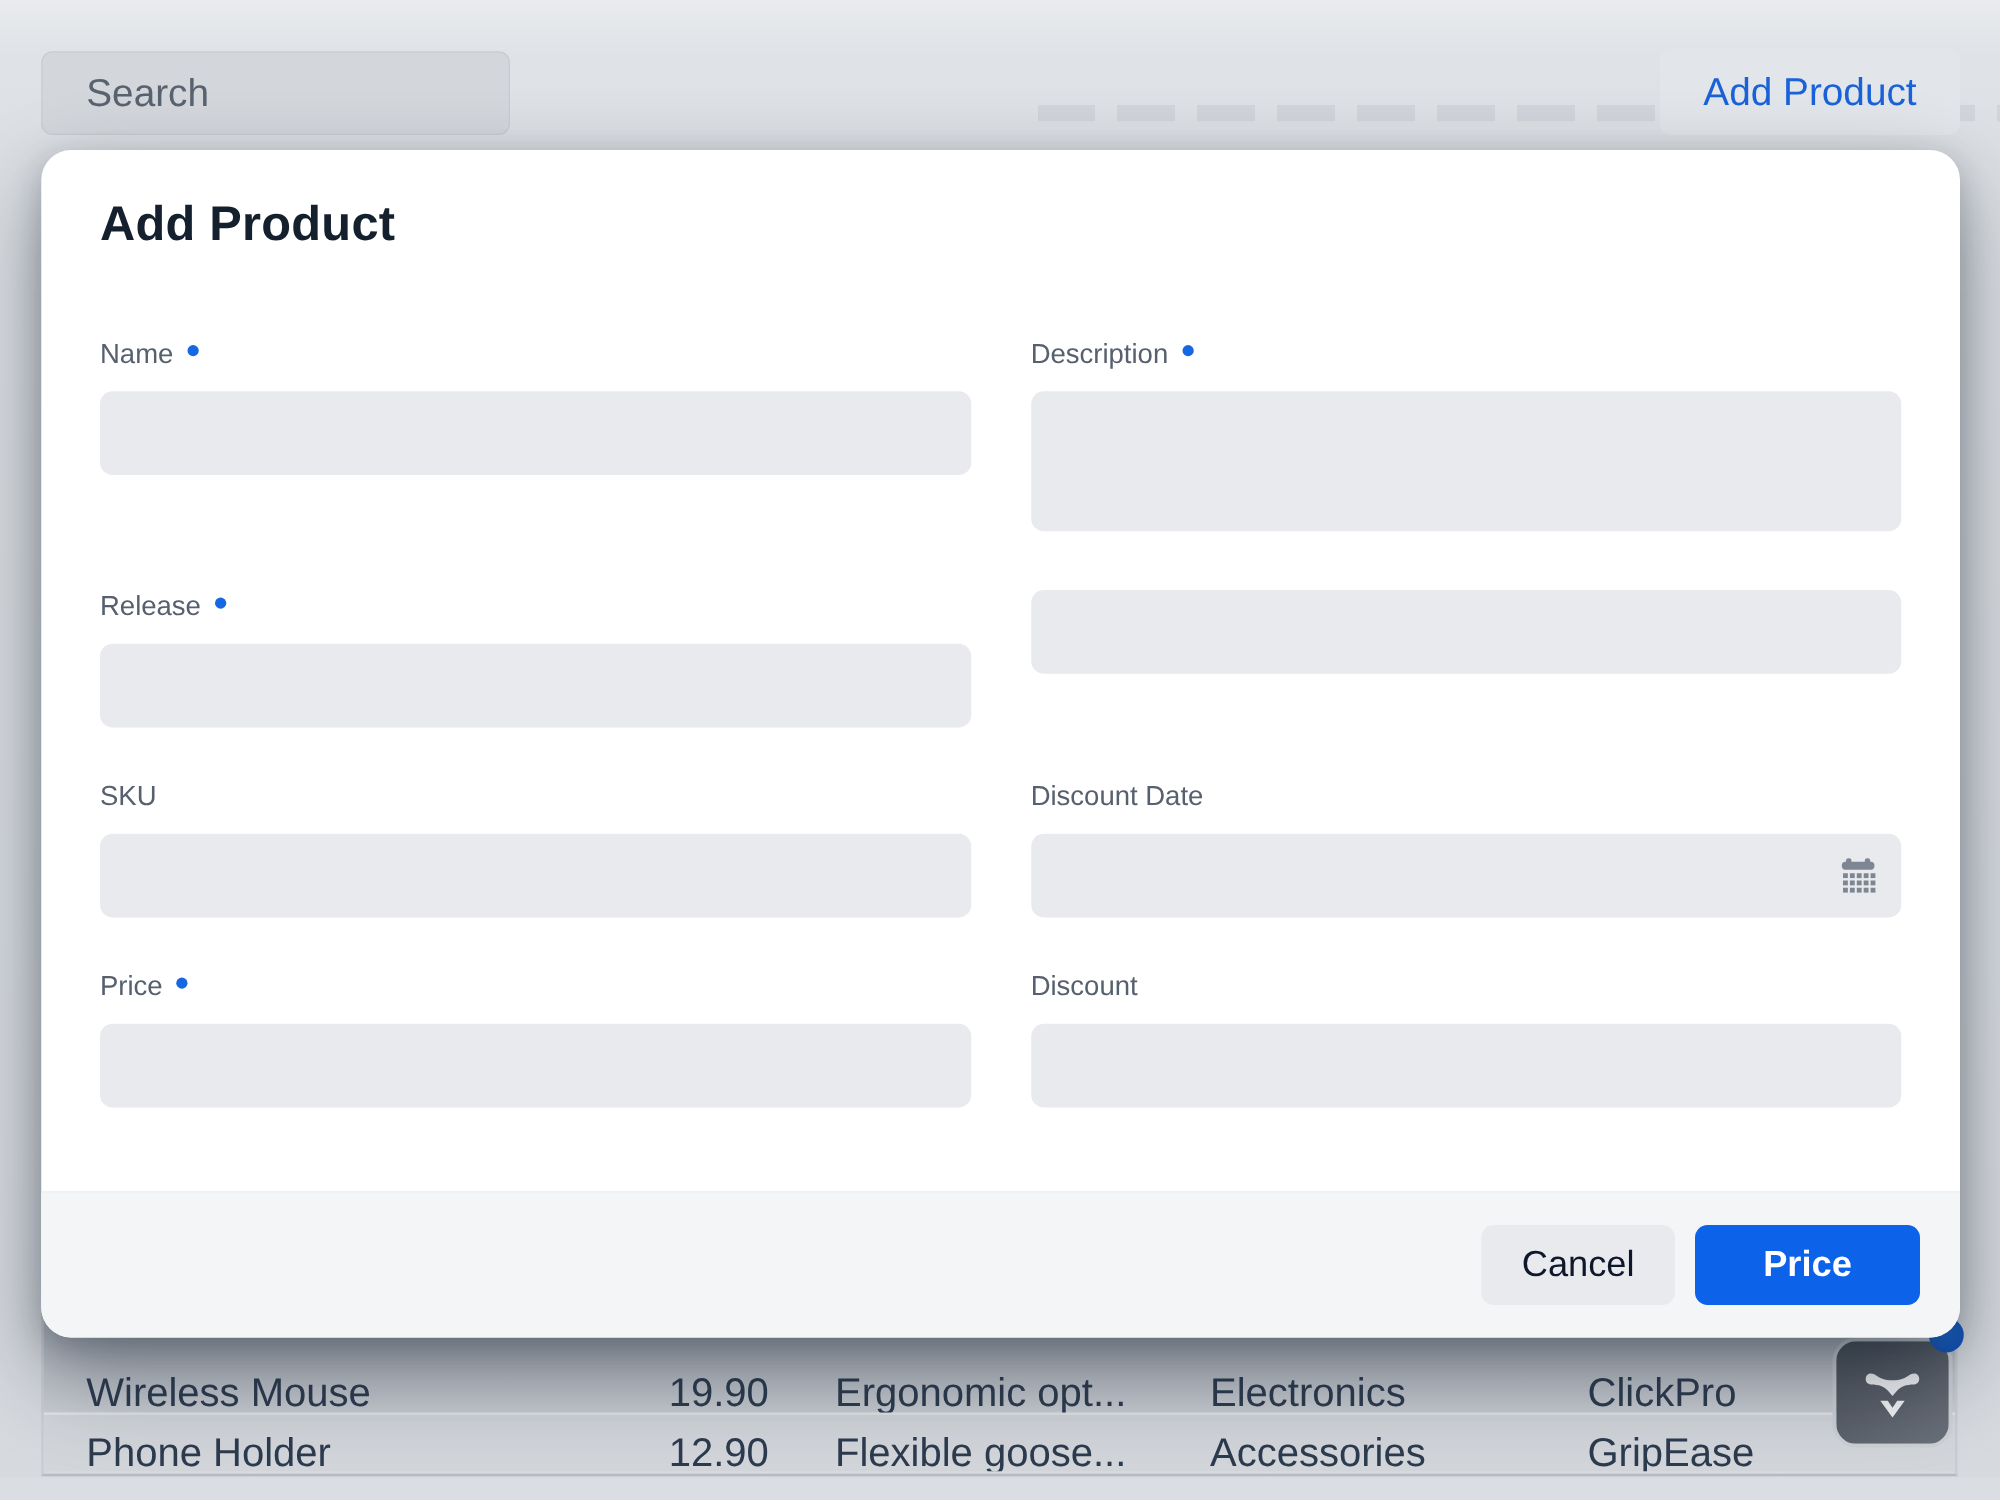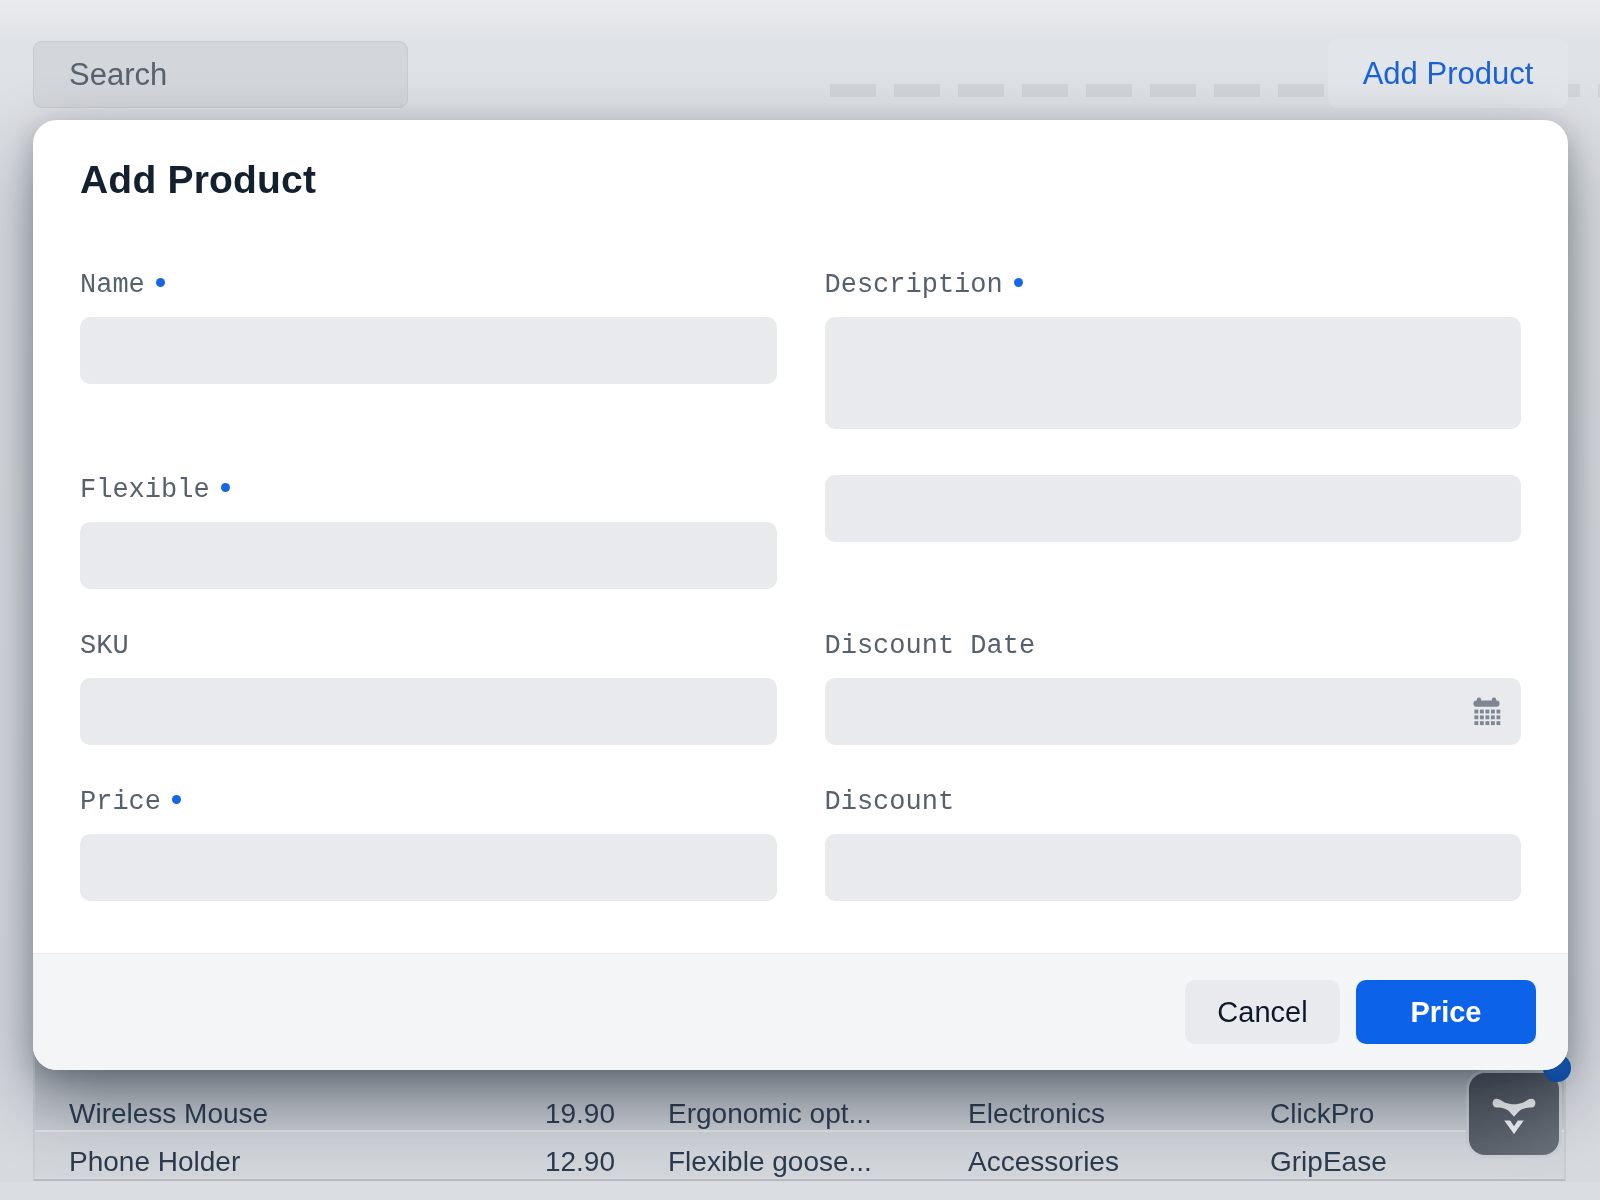--- a/index.html
+++ b/index.html
@@ -33,21 +33,21 @@
 
   
   .faint-band { position:absolute; left:830px; top:84px; width:770px; height:13px;
     background:repeating-linear-gradient(90deg, rgba(120,130,145,0.12) 0 46px, rgba(120,130,145,0) 46px 64px); }
 
   
   .bg-table {
     position:absolute; left:33px; top:1040px; width:1533px; height:141px;
     border-left:2px solid #c9ccd2; border-right:2px solid #c9ccd2; border-bottom:2px solid #b7bbc1;
   }
-  .bg-row { position:relative; width:100%; font-size:28px; color:#2d3b4f; }
+  .bg-row { position:relative; width:100%; font-size:32px; color:#2d3b4f; }
   .bg-row1 {
     height:92px; line-height:148px;
     background:linear-gradient(#aeb2ba, #c9cdd3);
     border-bottom:2px solid #e2e4e7; overflow:hidden;
   }
   .bg-row2 { height:45px; background:#d2d5da; overflow:hidden; line-height:60px; }
   .bg-cell { position:absolute; white-space:nowrap; }
   .cell-name  { left:34px; }
   .cell-price { left:390px; width:190px; text-align:right; }
   .cell-desc  { left:633px; }
@@ -77,21 +77,21 @@
     position:absolute; left:47px; top:38px;
     font-size:39px; font-weight:700; color:#15202e; letter-spacing:0.2px;
   }
   .form-grid {
     position:absolute; left:47px; top:150px; width:1441px;
     display:grid; grid-template-columns:1fr 1fr; column-gap:48px; row-gap:42px;
     align-items:start;
   }
   .field-label {
     display:flex; align-items:center; gap:11px; margin-bottom:17px;
-    font-size:27px; color:#57606e;font-family:Liberation Mono, monospace;
+    font-size:22px; color:#57606e;
   }
   .req-dot { width:9px; height:9px; border-radius:50%; background:#1767e2; margin-top:-5px; }
   .finput, .ftextarea {
     width:100%; background:#e8eaed; border:none; outline:none; border-radius:10px;
     font:28px "Liberation Sans",sans-serif; color:#2d3b4f; padding:0 20px;
   }
   .finput { height:67px; }
   .ftextarea { height:112px; padding-top:16px; resize:none; }
   .date-wrap { position:relative; }
   .cal-icon { position:absolute; right:20px; top:19px; width:29px; height:31px; }
@@ -167,21 +167,21 @@
     <div>
       <div class="field-label">
         <span>Description</span>
         <span class="req-dot"></span>
       </div>
       <textarea class="ftextarea" style=""></textarea>
     </div>
 
     <div>
       <div class="field-label">
-        <span>Flexible</span>
+        <span>Release</span>
         <span class="req-dot"></span>
       </div>
       <input class="finput" style="">
     </div>
 
     <div>
       <input class="finput" style="">
     </div>
 
     <div>

